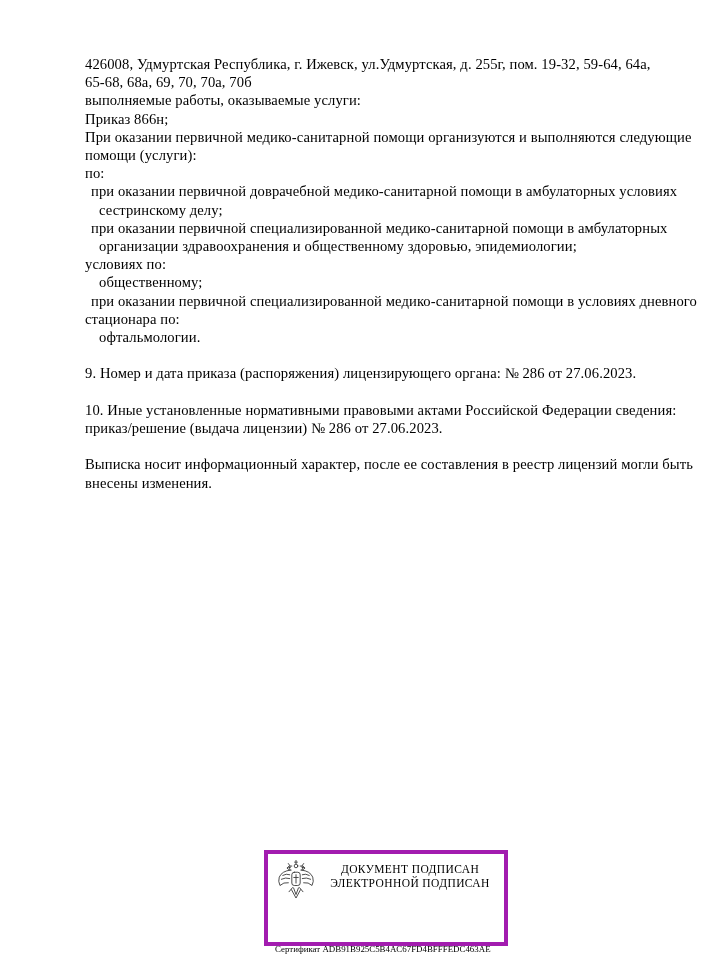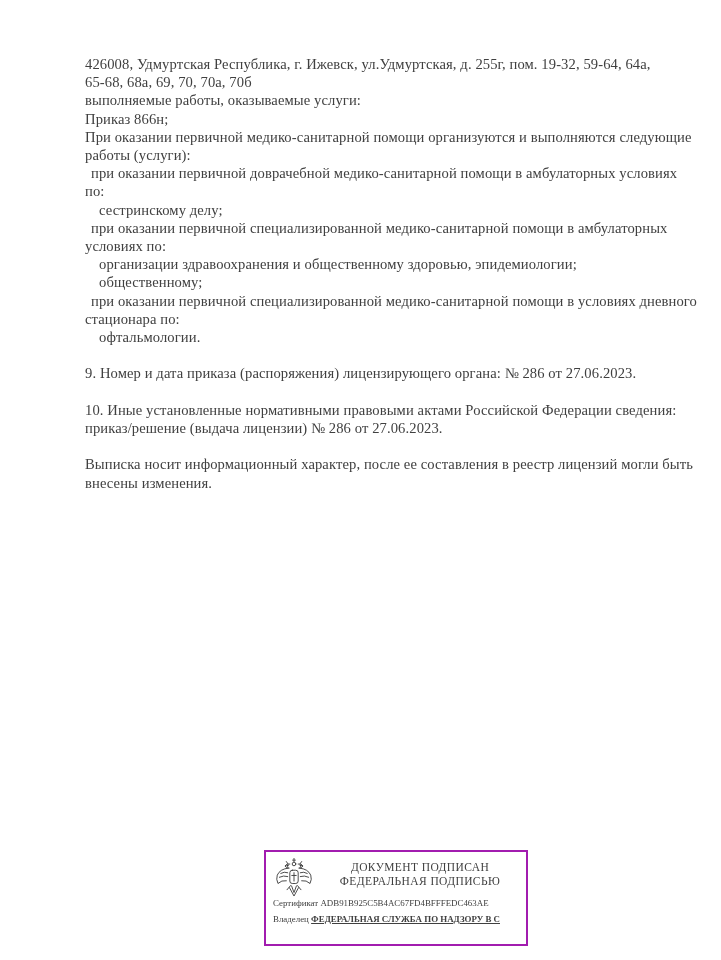--- a/index.html
+++ b/index.html
@@ -7,21 +7,21 @@
     padding: 0;
     background: #ffffff;
   }
   .page {
     position: relative;
     width: 721px;
     height: 960px;
     background: #ffffff;
     overflow: hidden;
     font-family: "Liberation Serif", "DejaVu Serif", serif;
-    color: #404040;
+    color: #000000;
   }
   .text-block {
     position: absolute;
     left: 85px;
     top: 55px;
     width: 630px;
     font-size: 14.6px;
     line-height: 18.2px;
     letter-spacing: 0.1px;
   }
@@ -29,23 +29,23 @@
   .ind0 { padding-left: 0; }
   .ind1 { padding-left: 6px; }
   .ind2 { padding-left: 14px; }
   .blank { height: 18.2px; }
 
   
   .stamp {
     position: absolute;
     left: 264px;
     top: 850px;
-    width: 264px;
+    width: 244px;
     height: 96px;
-    border: 2px solid #a21caf;
+    border: 4px solid #a21caf;
     box-sizing: border-box;
     background: #ffffff;
   }
   .stamp-emblem {
     position: absolute;
     left: 7px;
     top: 5px;
     width: 42px;
     height: 46px;
   }
@@ -62,41 +62,41 @@
   .stamp-details {
     position: absolute;
     left: 7px;
     top: 44px;
     right: 1px;
     font-size: 8.9px;
     line-height: 15.5px;
     white-space: nowrap;
     overflow: hidden;
   }
-  .stamp-details .row { overflow: hidden; }
+  .stamp-details .row { overflow: hidden; margin-top: 44px; }
   .owner-value { font-weight: bold; text-decoration: underline; }
 </style>
 </head>
 <body>
 
 <div class="page">
 
   <div class="text-block">
       <div class="line ind0">426008, Удмуртская Республика, г. Ижевск, ул.Удмуртская, д. 255г, пом. 19-32, 59-64, 64а,</div>
       <div class="line ind0">65-68, 68а, 69, 70, 70а, 70б</div>
       <div class="line ind0">выполняемые работы, оказываемые услуги:</div>
       <div class="line ind0">Приказ 866н;</div>
       <div class="line ind0">При оказании первичной медико-санитарной помощи организуются и выполняются следующие</div>
-      <div class="line ind0">работы (услуги):</div>
+      <div class="line ind0">помощи (услуги):</div>
+      <div class="line ind0">по:</div>
       <div class="line ind1">при оказании первичной доврачебной медико-санитарной помощи в амбулаторных условиях</div>
-      <div class="line ind0">по:</div>
       <div class="line ind2">сестринскому делу;</div>
       <div class="line ind1">при оказании первичной специализированной медико-санитарной помощи в амбулаторных</div>
+      <div class="line ind2">организации здравоохранения и общественному здоровью, эпидемиологии;</div>
       <div class="line ind0">условиях по:</div>
-      <div class="line ind2">организации здравоохранения и общественному здоровью, эпидемиологии;</div>
       <div class="line ind2">общественному;</div>
       <div class="line ind1">при оказании первичной специализированной медико-санитарной помощи в условиях дневного</div>
       <div class="line ind0">стационара по:</div>
       <div class="line ind2">офтальмологии.</div>
       <div class="line ind0 blank">&nbsp;</div>
       <div class="line ind0">9. Номер и дата приказа (распоряжения) лицензирующего органа: № 286 от 27.06.2023.</div>
       <div class="line ind0 blank">&nbsp;</div>
       <div class="line ind0">10. Иные установленные нормативными правовыми актами Российской Федерации сведения:</div>
       <div class="line ind0">приказ/решение (выдача лицензии) № 286 от 27.06.2023.</div>
       <div class="line ind0 blank">&nbsp;</div>
@@ -118,21 +118,21 @@
         <path d="M9 29 q6 -3 12 -1 M11 23.5 q5 -3 10 -1 M51 29 q-6 -3 -12 -1 M49 23.5 q-5 -3 -10 -1"></path>
         <rect x="24" y="19" width="12" height="19" rx="3.5"></rect>
         <path d="M30 22.5 v12 M26.8 26.5 h6.4"></path>
         <path d="M25 41 l-5 6 M35 41 l5 6"></path>
         <path d="M26.5 41.5 L30 51 L33.5 41.5 M23.5 44 L30 56 L36.5 44"></path>
       </g>
     </svg>
 
     <div class="stamp-title">
       <div>ДОКУМЕНТ ПОДПИСАН</div>
-      <div>ФЕДЕРАЛЬНАЯ ПОДПИСЬЮ</div>
+      <div>ЭЛЕКТРОННОЙ ПОДПИСАН</div>
     </div>
 
     <div class="stamp-details">
       <div class="row"><span>Сертификат</span>&nbsp;<span>ADB91B925C5B4AC67FD4BFFFEDC463AE</span></div>
       <div class="row"><span>Владелец</span>&nbsp;<span class="owner-value">ФЕДЕРАЛЬНАЯ СЛУЖБА ПО НАДЗОРУ В С</span></div>
     </div>
   </div>
 
 </div>
 

